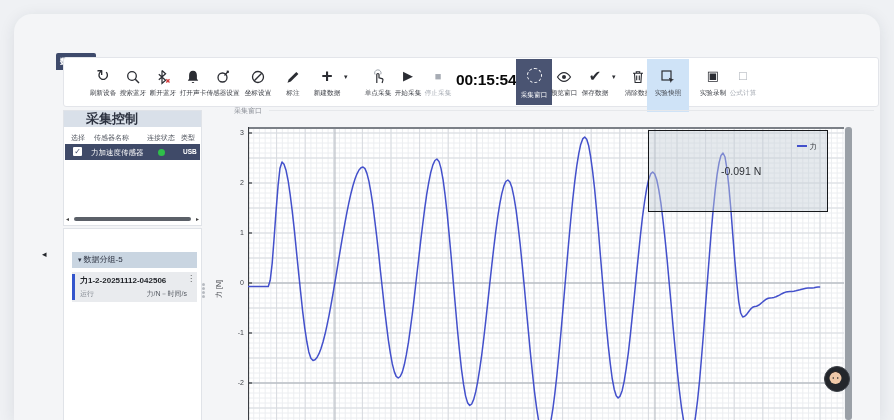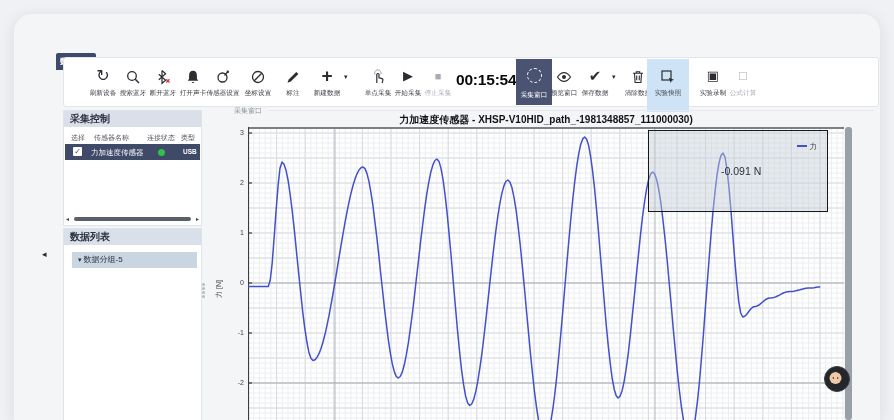--- a/index.html
+++ b/index.html
@@ -17,21 +17,21 @@
   .titem.disabled .ic,.titem.disabled .lbl{color:#a7acb4;}
   .titem svg{vertical-align:middle;}
   .caret{position:absolute;font-size:7px;color:#2b2d33;top:7px;}
   .timer{position:absolute;top:13px;font-size:15.5px;font-weight:bold;color:#090909;letter-spacing:-.2px;}
   .tbtn-dark{position:absolute;top:1px;height:46px;width:36px;background:#4a5472;text-align:center;}
   .tbtn-dark .lbl{color:#fff;font-size:7px;display:block;margin-top:3px;transform:scale(.95);}
   .dashc{display:inline-block;width:13px;height:13px;border:1.5px dashed #fff;border-radius:50%;margin-top:9px;}
   .tbtn-hl{background:#cfe3f7;}
   
   .panel{position:absolute;left:49px;width:137px;background:#fff;border:1px solid #e0e3e8;}
-  .phead{height:16px;background:#d9e0e9;color:#2c3240;font-size:10px;line-height:16px;padding-left:6px;font-weight:bold;}
+  .phead{height:16px;background:#d9e0e9;color:#2c3240;font-size:13px;line-height:16px;padding-left:22px;font-weight:bold;}
   .thead{position:absolute;font-size:7px;color:#50555e;top:22px;}
   .srow{position:absolute;left:1px;right:1px;top:33px;height:16px;background:#3f4a68;color:#fff;}
   .cbx{position:absolute;left:8px;top:3px;width:9px;height:9px;background:#fff;border-radius:1px;color:#3f4a68;font-size:8px;line-height:9px;text-align:center;font-weight:bold;}
   .sname{position:absolute;left:26px;top:4px;font-size:7.5px;}
   .gdot{position:absolute;left:93px;top:5px;width:7px;height:7px;border-radius:50%;background:#2fbf4a;}
   .stype{position:absolute;left:118px;top:4px;font-size:6.5px;font-weight:bold;}
   .hscroll{position:absolute;left:1px;right:1px;bottom:2px;height:8px;}
   .hscroll .arr{position:absolute;top:0;font-size:6px;color:#444;line-height:8px;}
   .hscroll .thumb{position:absolute;left:9px;right:9px;top:2px;height:4px;background:#5b6068;border-radius:2px;}
   .grp{position:absolute;left:8px;right:4px;top:23px;height:16px;background:#c9d5e1;color:#2c3240;font-size:8px;line-height:16px;padding-left:6px;}
@@ -229,34 +229,39 @@
         <span class="stype">USB</span>
       </div>
       <div class="hscroll">
         <span class="arr" style="left:1px;">◂</span>
         <span class="arr" style="right:1px;">▸</span>
         <span class="thumb"></span>
       </div>
     </div>
 
     <div class="panel" style="top:214px;height:192px;">
-      <div class="phead">数据列表</div>
       <div class="grp"><span style="font-size:7px;">▾ </span><span>数据分组-5</span></div>
+      <div class="ditem">
+        <span class="dbar"></span>
+        <span class="dtitle">力1-2-20251112-042506</span>
+        <span class="dstat">运行</span>
+        <span class="daxes">力/N－时间/s</span>
+        <span class="dmenu">⋮</span>
+      </div>
     </div>
 
     <div class="grip">
         <i></i>
         <i></i>
         <i></i>
         <i></i>
       </div>
 
     <div class="pane-cap">采集窗口</div>
     <div class="pane-rule"></div>
-    <div class="charttitle">力加速度传感器 - XHSP-V10HID_path_-1981348857_111000030)</div>
     <div class="ylab">力 [N]</div>
     <div id="yticks">
         <div class="ytick" style="left: 206px; top: 115px;">3</div>
         <div class="ytick" style="left: 206px; top: 165px;">2</div>
         <div class="ytick" style="left: 206px; top: 215px;">1</div>
         <div class="ytick" style="left: 206px; top: 265px;">0</div>
         <div class="ytick" style="left: 206px; top: 315px;">-1</div>
         <div class="ytick" style="left: 206px; top: 365px;">-2</div>
       </div>
 

